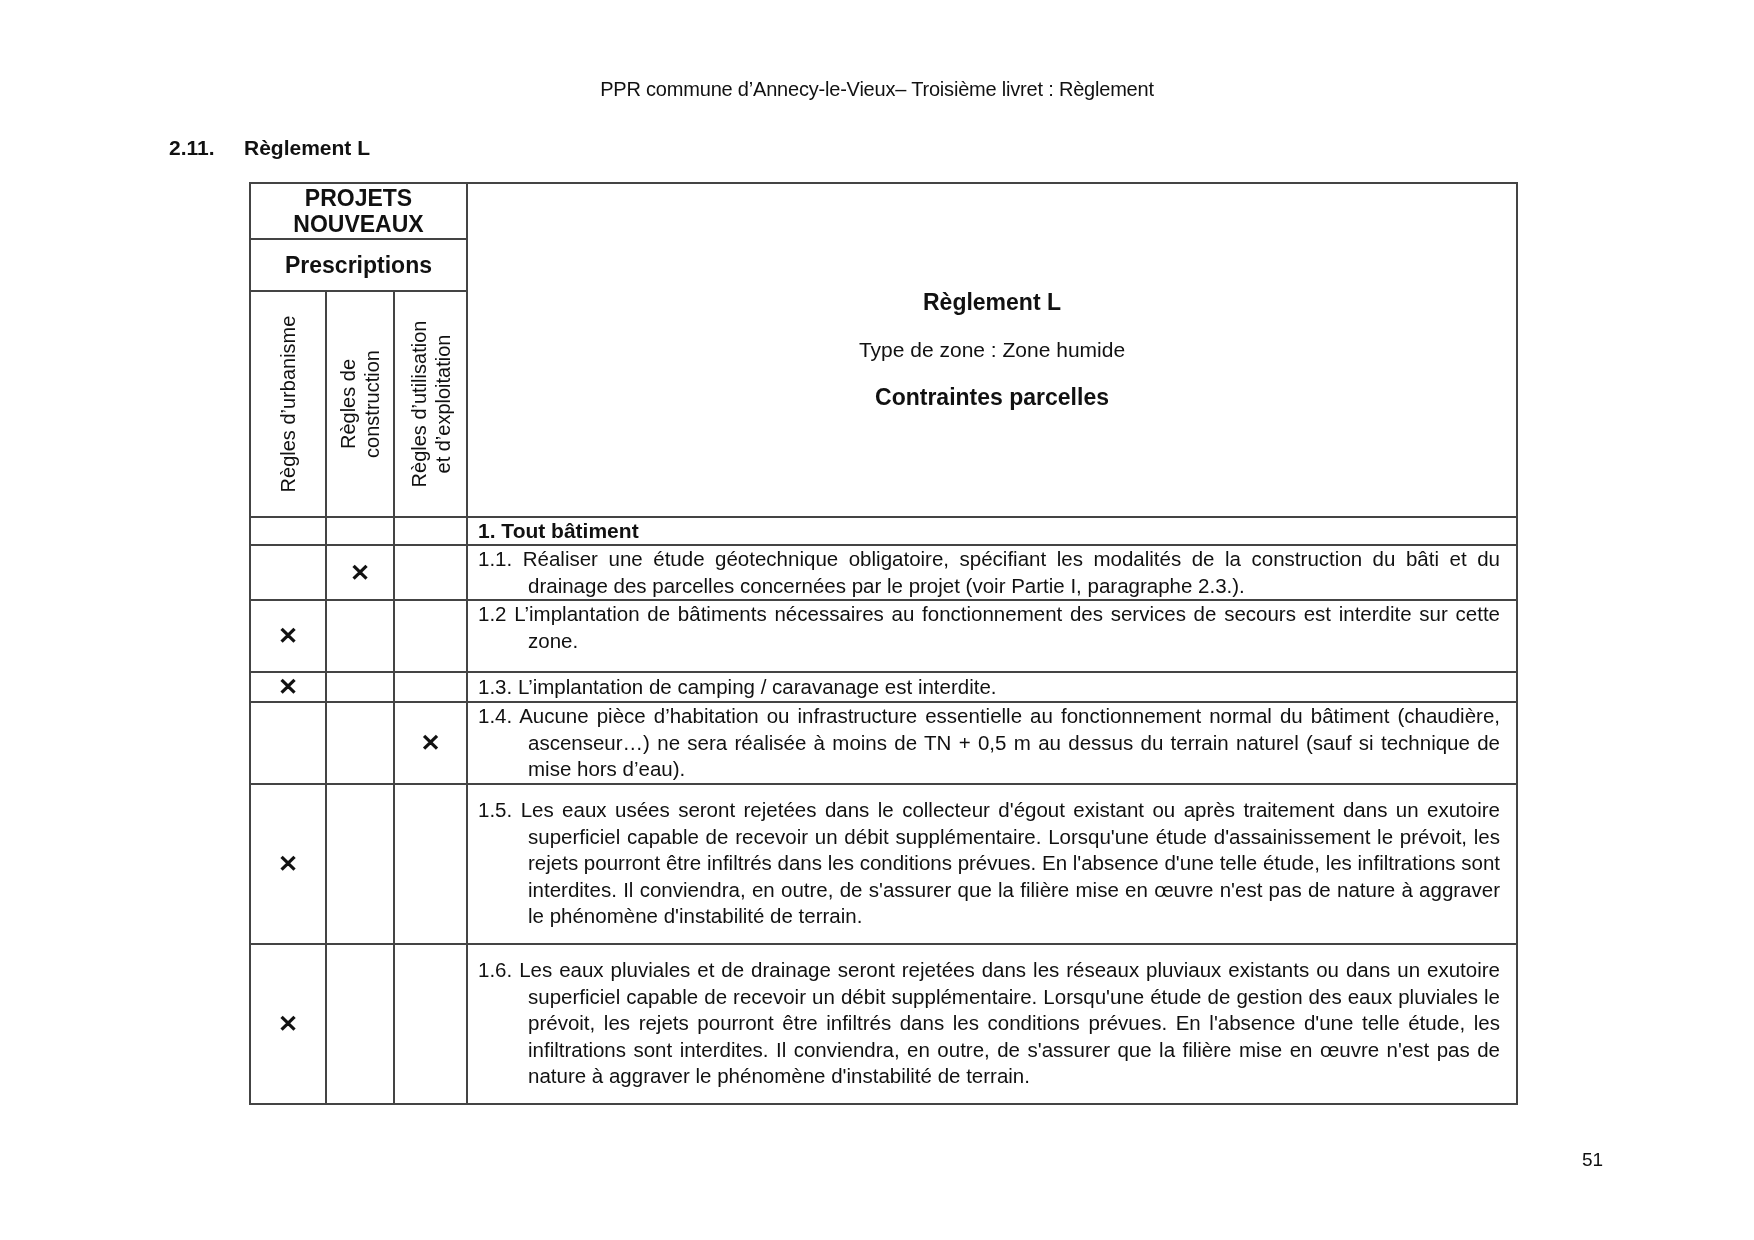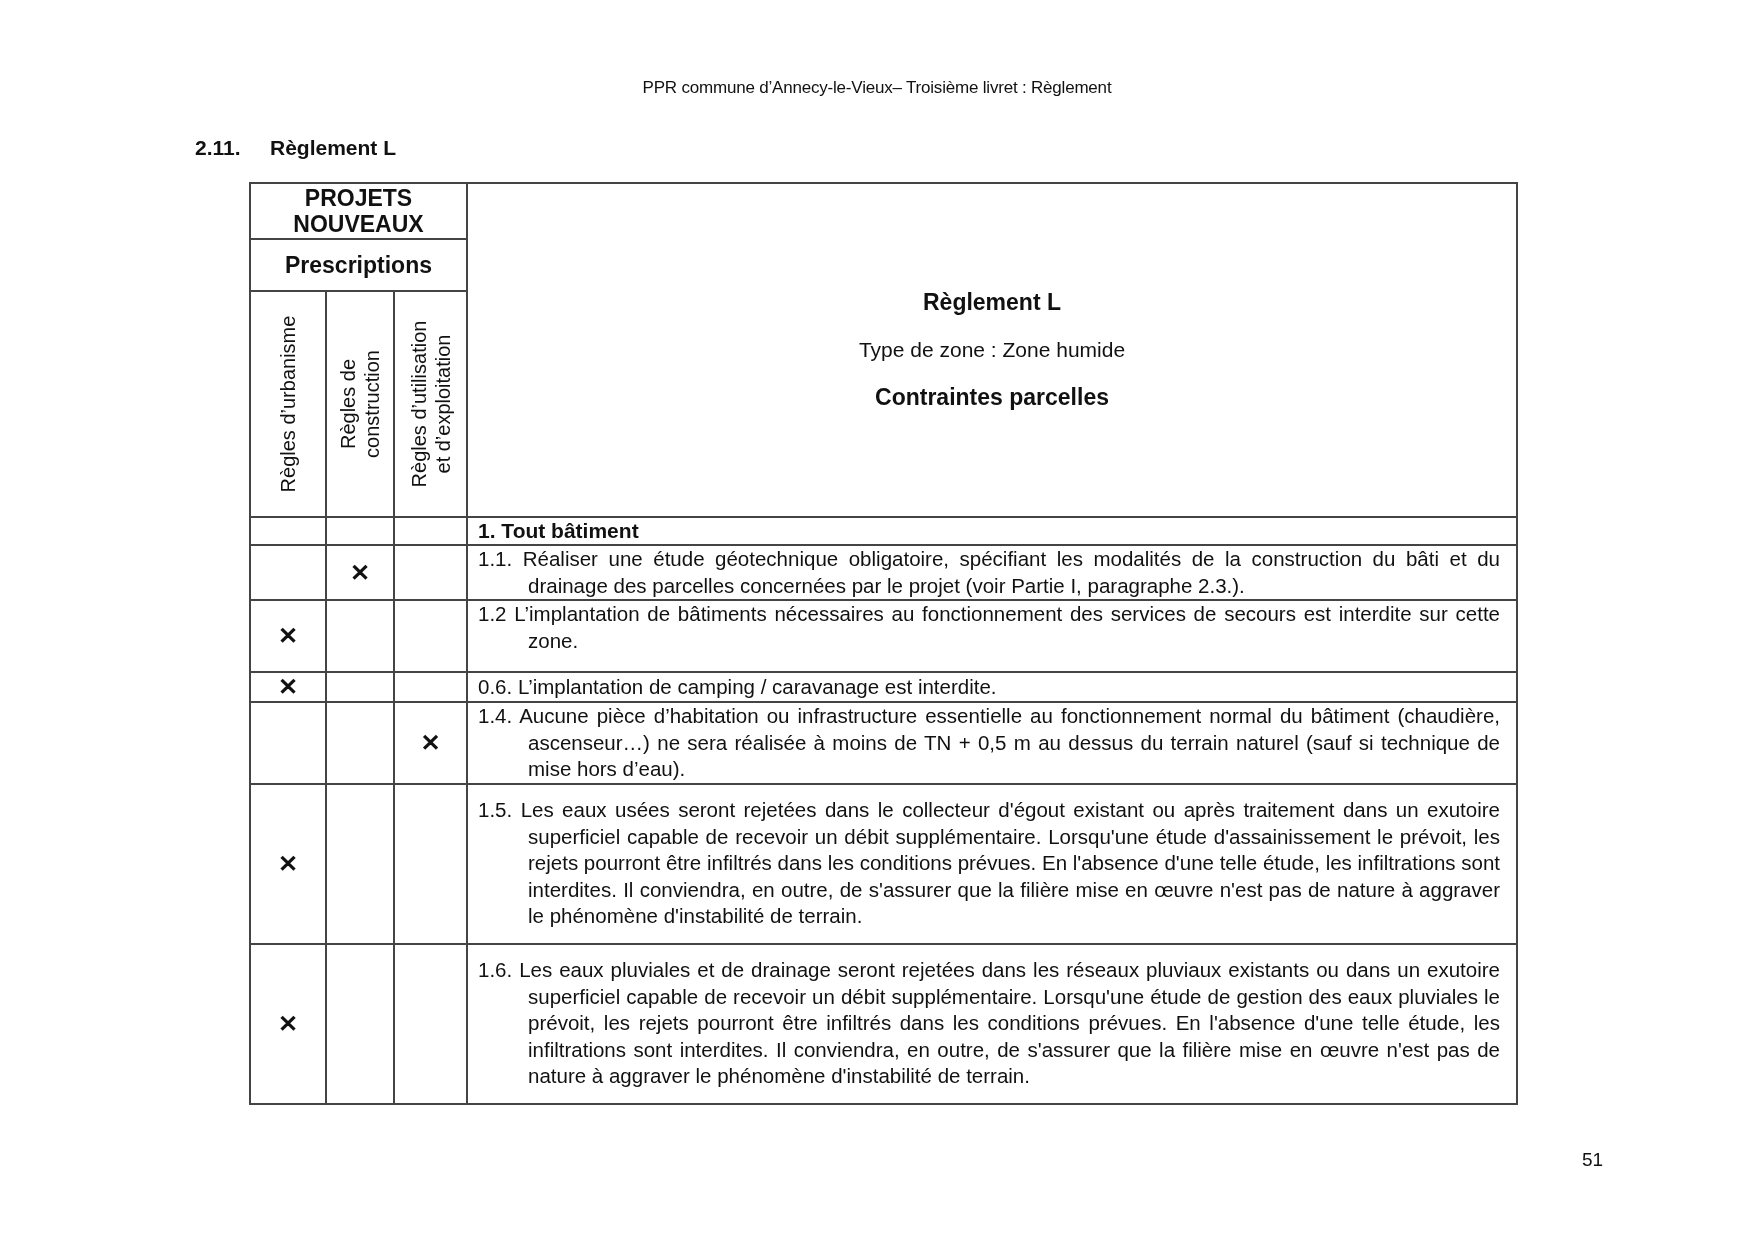--- a/index.html
+++ b/index.html
@@ -1,20 +1,20 @@
 <!DOCTYPE html>
 <html><head>
   <meta charset="utf-8">
   <style>
     html, body { margin: 0; padding: 0; background: #ffffff; }
     body { width: 1754px; height: 1240px; position: relative; overflow: hidden;
            font-family: "Liberation Sans", sans-serif; color: #111; }
     .running-header { position: absolute; left: 0; width: 1754px; top: 78px; text-align: center;
-           font-size: 17px; letter-spacing: -0.2px; }
-    .section-title { position: absolute; left: 195px; top: 136px; font-size: 21px; font-weight: bold; }
+           font-size: 20px; letter-spacing: -0.2px; }
+    .section-title { position: absolute; left: 169px; top: 136px; font-size: 21px; font-weight: bold; }
     .section-title .num { display: inline-block; width: 75px; }
     .page-number { position: absolute; left: 1582px; top: 1149px; font-size: 19px; }
 
     table.reg { position: absolute; left: 249px; top: 182px; width: 1269px;
            border-collapse: collapse; table-layout: fixed; }
     table.reg td { border: 2px solid #444; padding: 0; vertical-align: middle; }
     .hdr-block { text-align: center; font-weight: bold; font-size: 23px; line-height: 26px; }
     .right-head { text-align: center; vertical-align: middle; }
     .rh-title { font-weight: bold; font-size: 23px; margin-bottom: 22px; }
     .rh-type { font-size: 21px; margin-bottom: 22px; }
@@ -99,21 +99,21 @@
     <td class="mark"></td>
     <td class="item" style="vertical-align:top">
           <p>1.2 L’implantation de bâtiments nécessaires au fonctionnement des services de secours est interdite sur cette zone.</p>
         </td>
   </tr>
   <tr style="height:27px">
     <td class="mark">✕</td>
     <td class="mark"></td>
     <td class="mark"></td>
     <td class="item">
-          <p>0.6. L’implantation de camping / caravanage est interdite.</p>
+          <p>1.3. L’implantation de camping / caravanage est interdite.</p>
         </td>
   </tr>
   <tr style="height:80px">
     <td class="mark"></td>
     <td class="mark"></td>
     <td class="mark">✕</td>
     <td class="item">
           <p>1.4. Aucune pièce d’habitation ou infrastructure essentielle au fonctionnement normal du bâtiment (chaudière, ascenseur…) ne sera réalisée à moins de TN + 0,5 m au dessus du terrain naturel (sauf si technique de mise hors d’eau).</p>
         </td>
   </tr>

